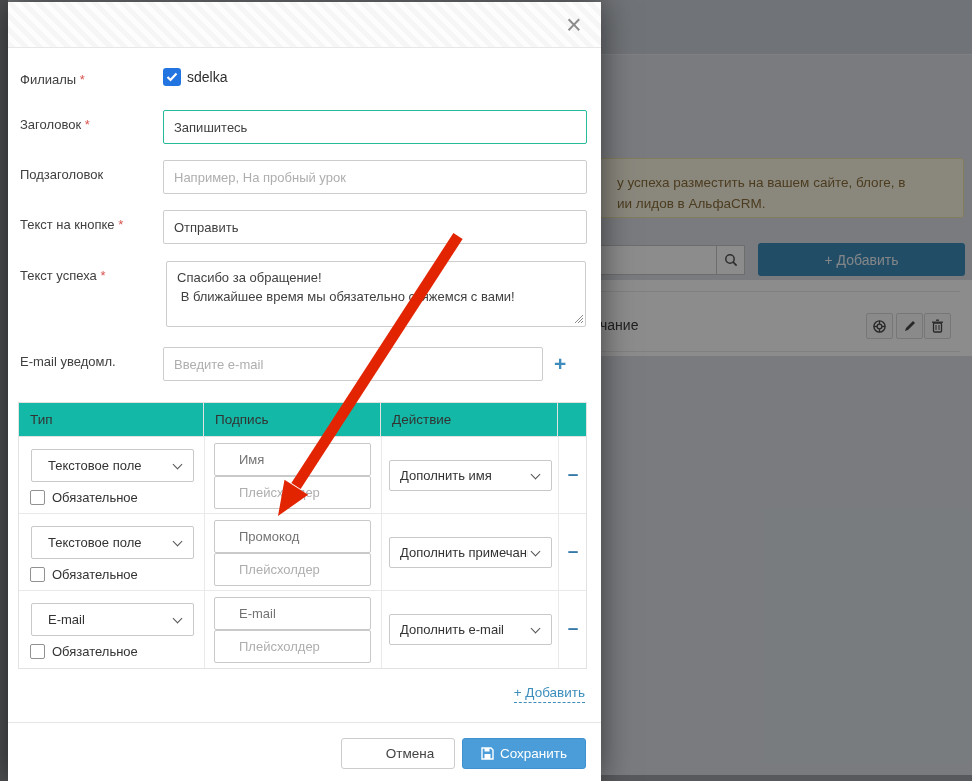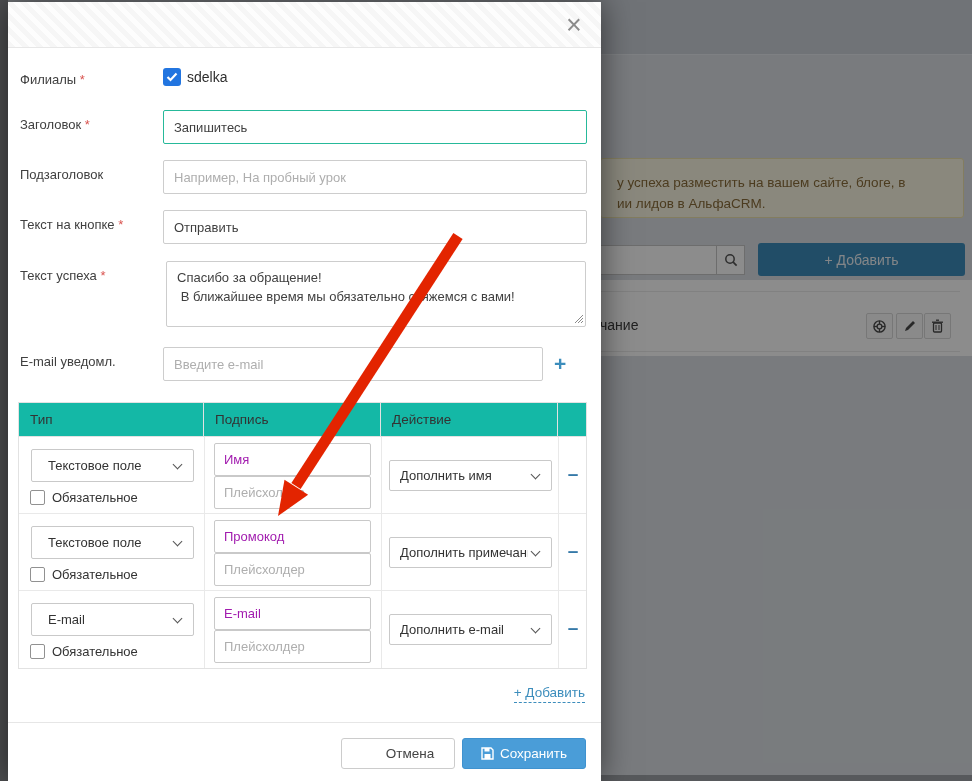--- a/index.html
+++ b/index.html
@@ -81,21 +81,21 @@
   .chev { flex:none; width:7px; height:7px; border-right:1.6px solid #555; border-bottom:1.6px solid #555;
           transform:rotate(45deg); margin:-3px 12px 0 4px; }
   .type-select { left:12px; top:12px; width:163px; height:33px;padding-left:6px; }
   .action-select { left:370px; top:23px; width:163px; height:31px; }
 
   .req-row { position:absolute; left:11px; top:53px; display:flex; align-items:center; cursor:pointer; }
   .req-cb { width:15px; height:15px; border:1px solid #919191; border-radius:2px; background:#fff; }
   .req-lbl { margin-left:7px; font-size:13px; color:#333; }
 
   .cell-input { position:absolute; left:195px; width:157px; height:33px; border:1px solid #c9c9c9;
-          border-radius:2px; padding:0 9px; font-size:13px; color:#a21caf; outline:none;
+          border-radius:2px; padding:0 24px; font-size:13px; color:#737373; outline:none;
           font-family:"Liberation Sans","DejaVu Sans",sans-serif; }
   .cap-input { top:6px; }
   .ph-input { top:39px; }
 
   .minus { position:absolute; left:546px; top:26px; width:16px; text-align:center; font-size:19px;
           font-weight:700; color:var(--minus-blue); cursor:pointer; }
 
   .add-link { position:absolute; right:16px; top:683px; font-size:13.5px; color:var(--accent-blue);
           border-bottom:1px dashed var(--accent-blue); padding-bottom:2px; cursor:pointer; }
 

